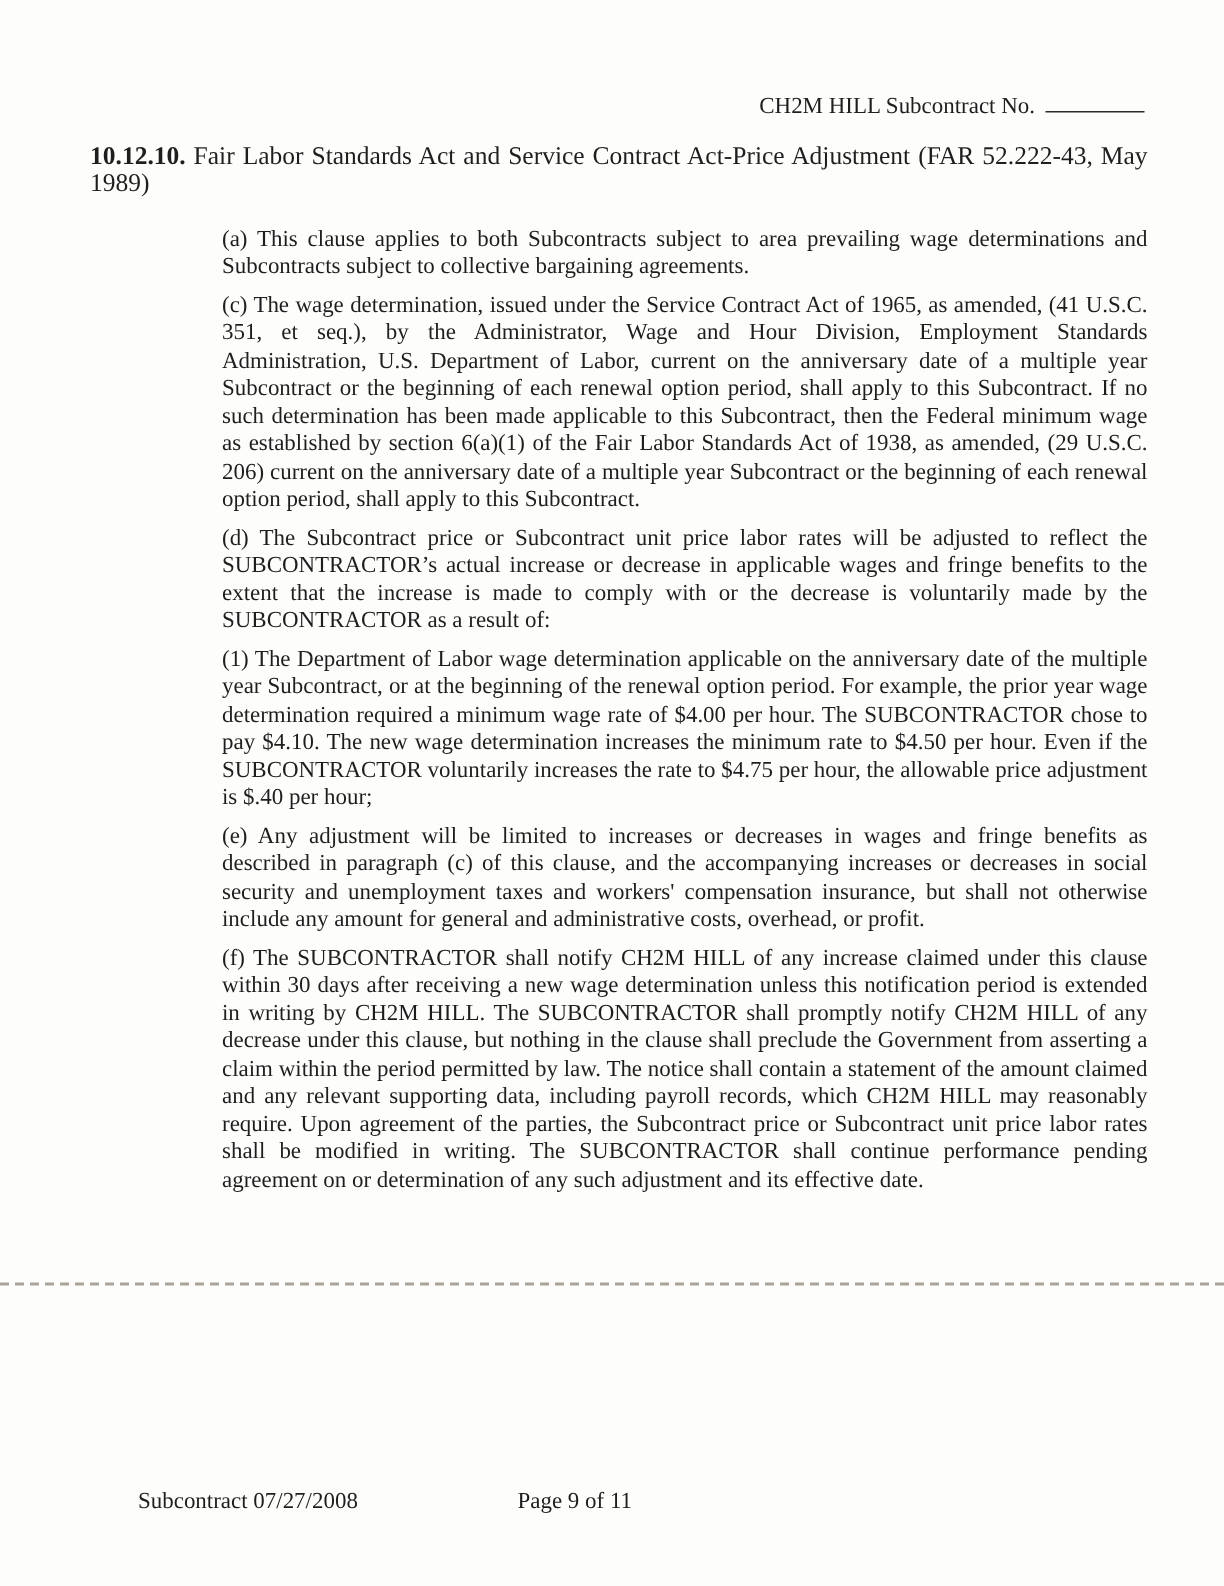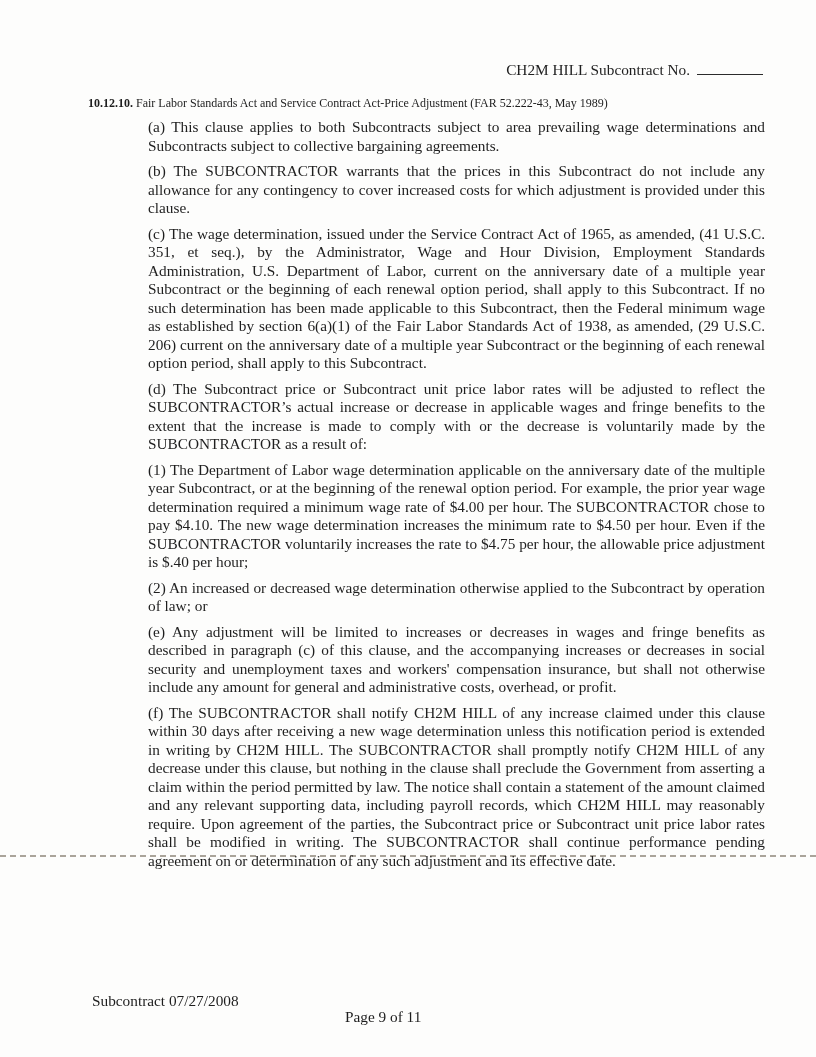--- a/index.html
+++ b/index.html
@@ -28,79 +28,77 @@
   }
   .blank-line {
     display: inline-block;
     width: 66px;
     height: 14px;
     border-bottom: 1.2px solid #2b2b2b;
     margin-left: 7px;
     vertical-align: baseline;
   }
   .section-heading {
-    margin: 14px 51px 0 88px;
-    font-size: 12px;
+    margin: 14px 51px 0 60px;
+    font-size: 17px;
     line-height: 18.5px;
     text-align: justify;
   }
   .section-number { font-weight: bold; }
   .content {
     margin: 0 51px 0 148px;
   }
   .para {
     font-size: 15.3px;
     line-height: 18.5px;
     text-align: justify;
     margin: 7px 0 0 0;
   }
-  .para:first-child { margin-top: 6px; }
+  .para:first-child { margin-top: 19px; }
   .fold-line {
     position: absolute;
     left: 0;
     right: 0;
     top: 855px;
     border-top: 2px dashed #aaa49a;
     z-index: 0;
   }
   .footer {
     position: absolute;
     top: 992px;
     left: 0;
     width: 816px;
     font-size: 15.3px;
     line-height: 18.5px;
     z-index: 1;
   }
   .footer-left { position: absolute; left: 92px; top: 0; white-space: nowrap; }
-  .footer-page { position: absolute; left: 345px; top: 16px; white-space: nowrap; }
+  .footer-page { position: absolute; left: 345px; top: 0; white-space: nowrap; }
 </style>
 </head>
 <body>
 
 <div class="fold-line"></div>
 
 <div class="page">
 
   <div class="header-row">
     <span>CH2M HILL Subcontract No.</span><span class="blank-line"></span>
   </div>
 
   <div class="section-heading">
     <span class="section-number">10.12.10.</span>
     <span>Fair Labor Standards Act and Service Contract Act-Price Adjustment (FAR 52.222-43, May 1989)</span>
   </div>
 
   <div class="content">
     <div class="para">(a) This clause applies to both Subcontracts subject to area prevailing wage determinations and Subcontracts subject to collective bargaining agreements.</div>
-    <div class="para">(b) The SUBCONTRACTOR warrants that the prices in this Subcontract do not include any allowance for any contingency to cover increased costs for which adjustment is provided under this clause.</div>
     <div class="para">(c) The wage determination, issued under the Service Contract Act of 1965, as amended, (41 U.S.C. 351, et seq.), by the Administrator, Wage and Hour Division, Employment Standards Administration, U.S. Department of Labor, current on the anniversary date of a multiple year Subcontract or the beginning of each renewal option period, shall apply to this Subcontract. If no such determination has been made applicable to this Subcontract, then the Federal minimum wage as established by section 6(a)(1) of the Fair Labor Standards Act of 1938, as amended, (29 U.S.C. 206) current on the anniversary date of a multiple year Subcontract or the beginning of each renewal option period, shall apply to this Subcontract.</div>
     <div class="para">(d) The Subcontract price or Subcontract unit price labor rates will be adjusted to reflect the SUBCONTRACTOR’s actual increase or decrease in applicable wages and fringe benefits to the extent that the increase is made to comply with or the decrease is voluntarily made by the SUBCONTRACTOR as a result of:</div>
     <div class="para">(1) The Department of Labor wage determination applicable on the anniversary date of the multiple year Subcontract, or at the beginning of the renewal option period. For example, the prior year wage determination required a minimum wage rate of $4.00 per hour. The SUBCONTRACTOR chose to pay $4.10. The new wage determination increases the minimum rate to $4.50 per hour. Even if the SUBCONTRACTOR voluntarily increases the rate to $4.75 per hour, the allowable price adjustment is $.40 per hour;</div>
-    <div class="para">(2) An increased or decreased wage determination otherwise applied to the Subcontract by operation of law; or</div>
     <div class="para">(e) Any adjustment will be limited to increases or decreases in wages and fringe benefits as described in paragraph (c) of this clause, and the accompanying increases or decreases in social security and unemployment taxes and workers' compensation insurance, but shall not otherwise include any amount for general and administrative costs, overhead, or profit.</div>
     <div class="para">(f) The SUBCONTRACTOR shall notify CH2M HILL of any increase claimed under this clause within 30 days after receiving a new wage determination unless this notification period is extended in writing by CH2M HILL. The SUBCONTRACTOR shall promptly notify CH2M HILL of any decrease under this clause, but nothing in the clause shall preclude the Government from asserting a claim within the period permitted by law. The notice shall contain a statement of the amount claimed and any relevant supporting data, including payroll records, which CH2M HILL may reasonably require. Upon agreement of the parties, the Subcontract price or Subcontract unit price labor rates shall be modified in writing. The SUBCONTRACTOR shall continue performance pending agreement on or determination of any such adjustment and its effective date.</div>
   </div>
 
   <div class="footer">
     <span class="footer-left">Subcontract 07/27/2008</span>
     <span class="footer-page">Page 9 of 11</span>
   </div>
 
 </div>

